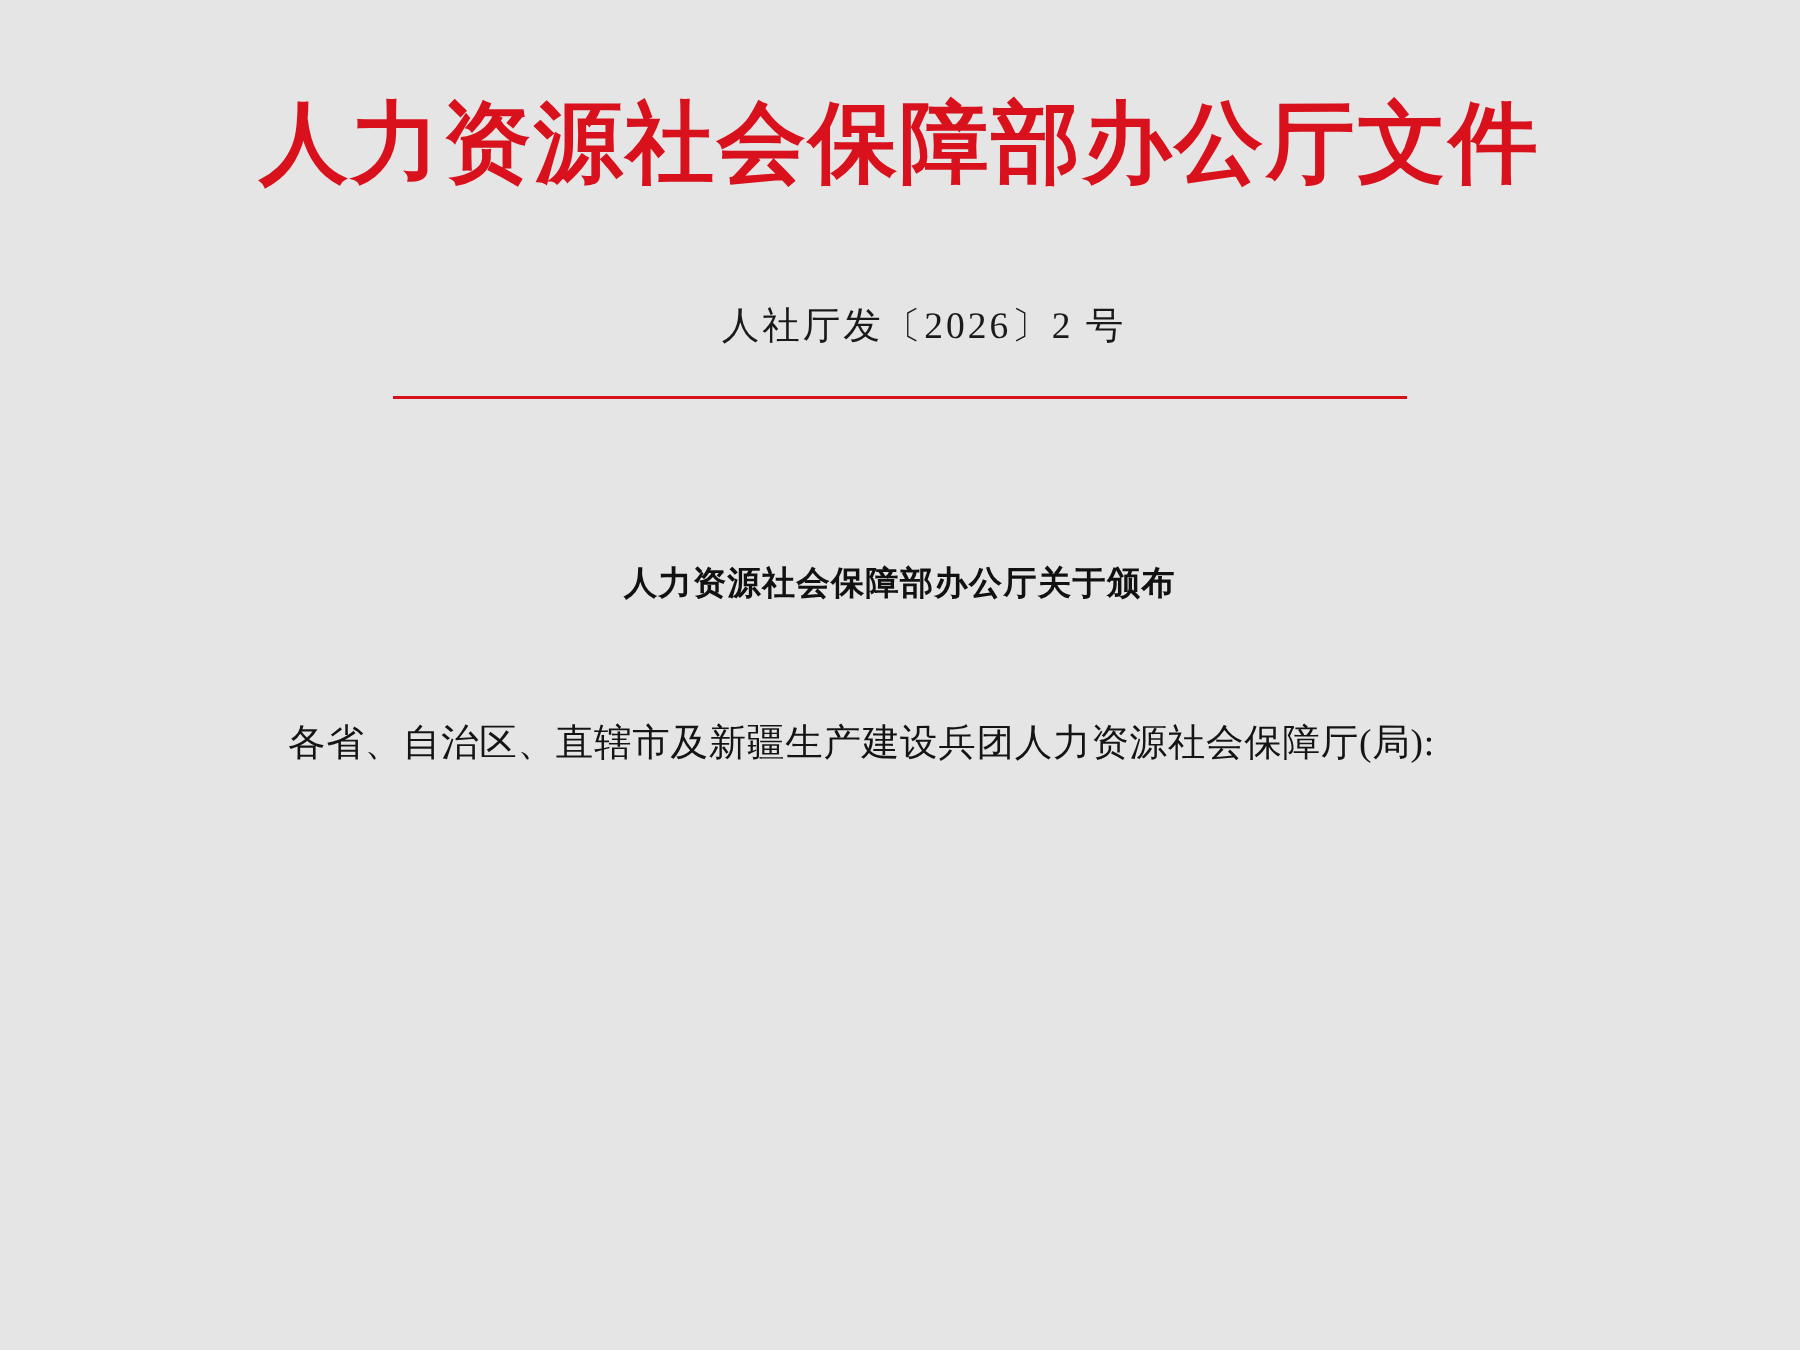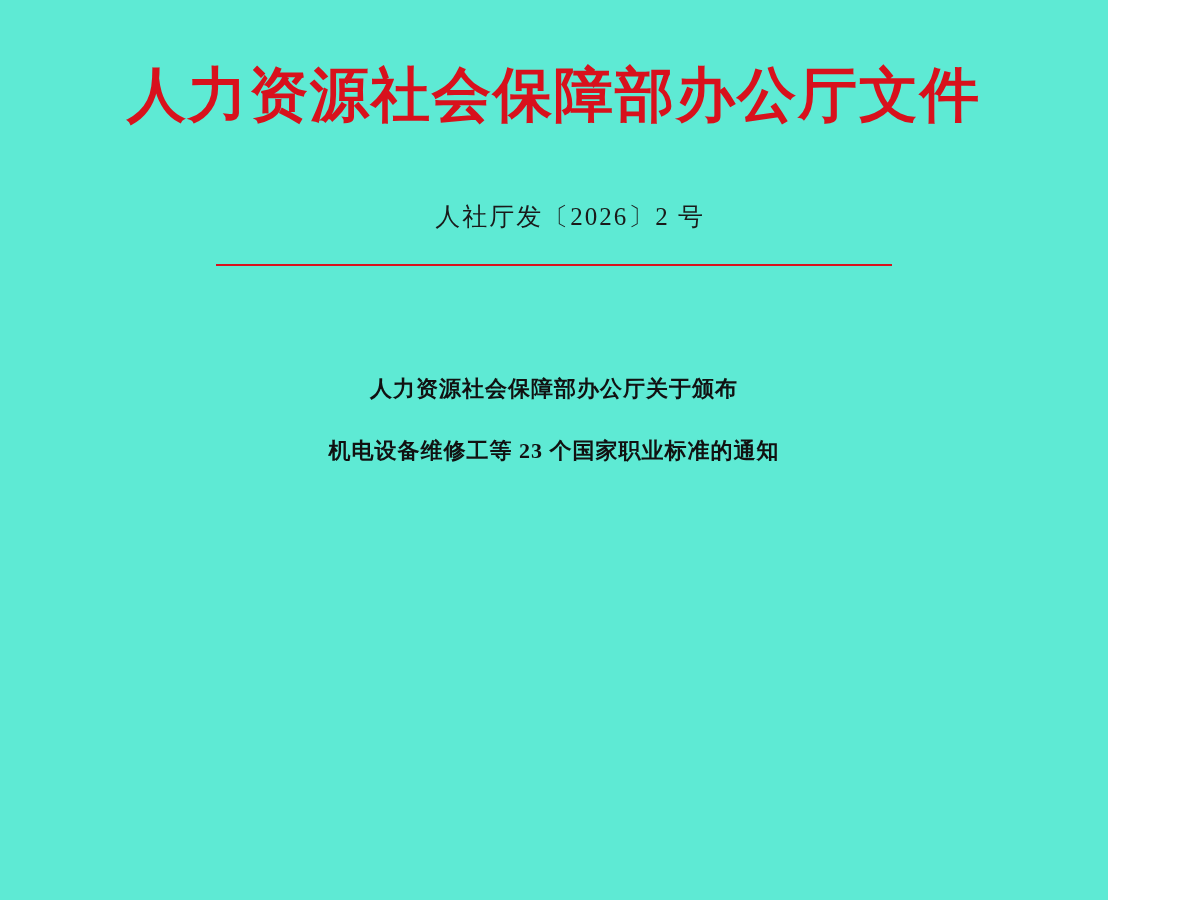--- a/index.html
+++ b/index.html
@@ -8,23 +8,23 @@
   }
   body {
     width: 1200px;
     height: 900px;
     background: #ffffff;
     font-family: "Liberation Serif", serif;
     overflow: hidden;
   }
   .page {
     position: relative;
-    width: 1108px;
+    width: 1200px;
     height: 900px;
-    background: #5eead4;
+    background: #e5e5e5;
     box-sizing: border-box;
   }
 
   
   .masthead {
     text-align: center;
     padding-top: 62px;
   }
   .masthead-title {
     color: #d8111c;
@@ -114,22 +114,22 @@
   <div class="masthead">
     <div class="masthead-title" style="color: rgb(216, 17, 28);">人力资源社会保障部办公厅文件</div>
   </div>
 
   <div class="doc-number">人社厅发〔2026〕2 号</div>
 
   <div class="red-rule" style="background: rgb(216, 17, 28);"></div>
 
   <div class="title-block">
     <div class="title-line-1">人力资源社会保障部办公厅关于颁布</div>
-    <div class="title-line-2">机电设备维修工等 23 个国家职业标准的通知</div>
   </div>
 
   <div class="body-wrap">
 
+    <div class="salutation">各省、自治区、直辖市及新疆生产建设兵团人力资源社会保障厅(局):</div>
 
 
   </div>
 
 </div>
 
 </body></html>

